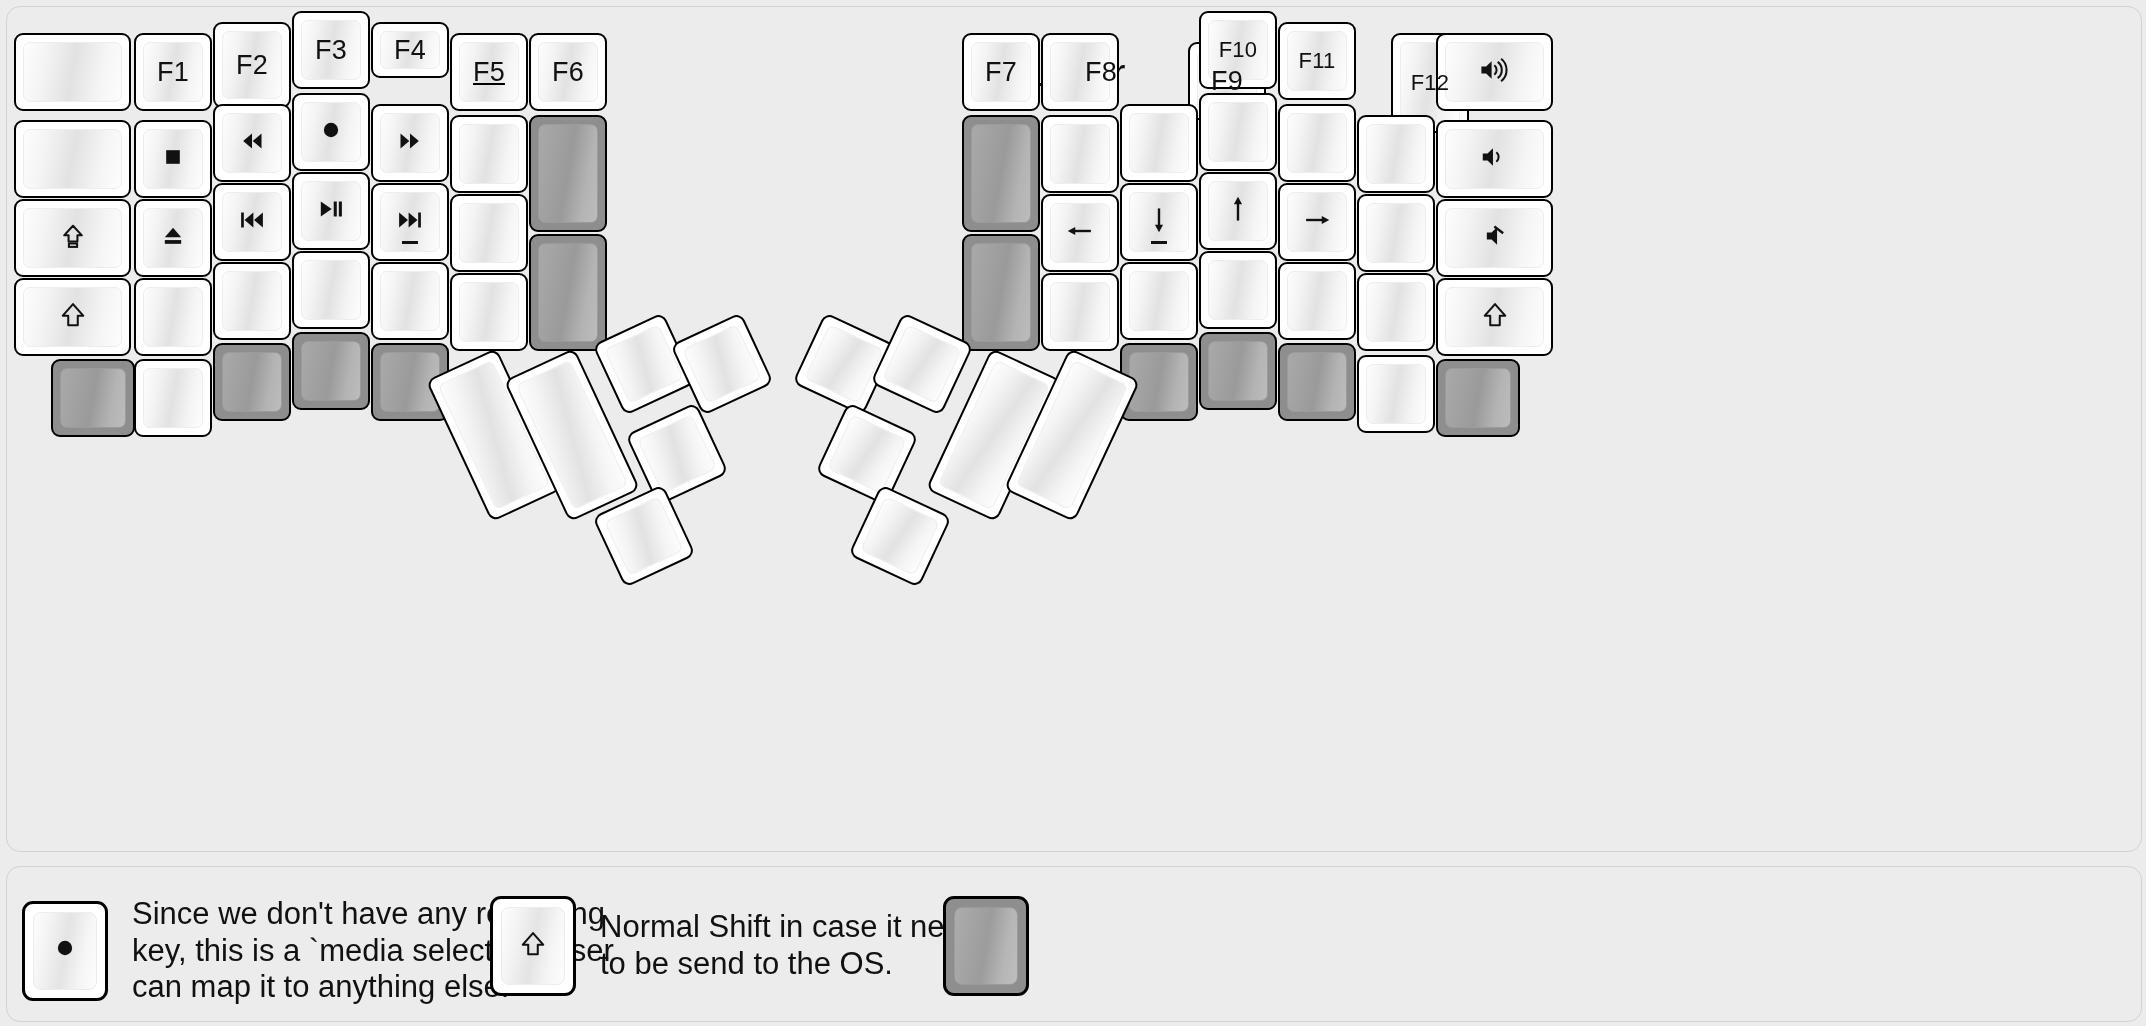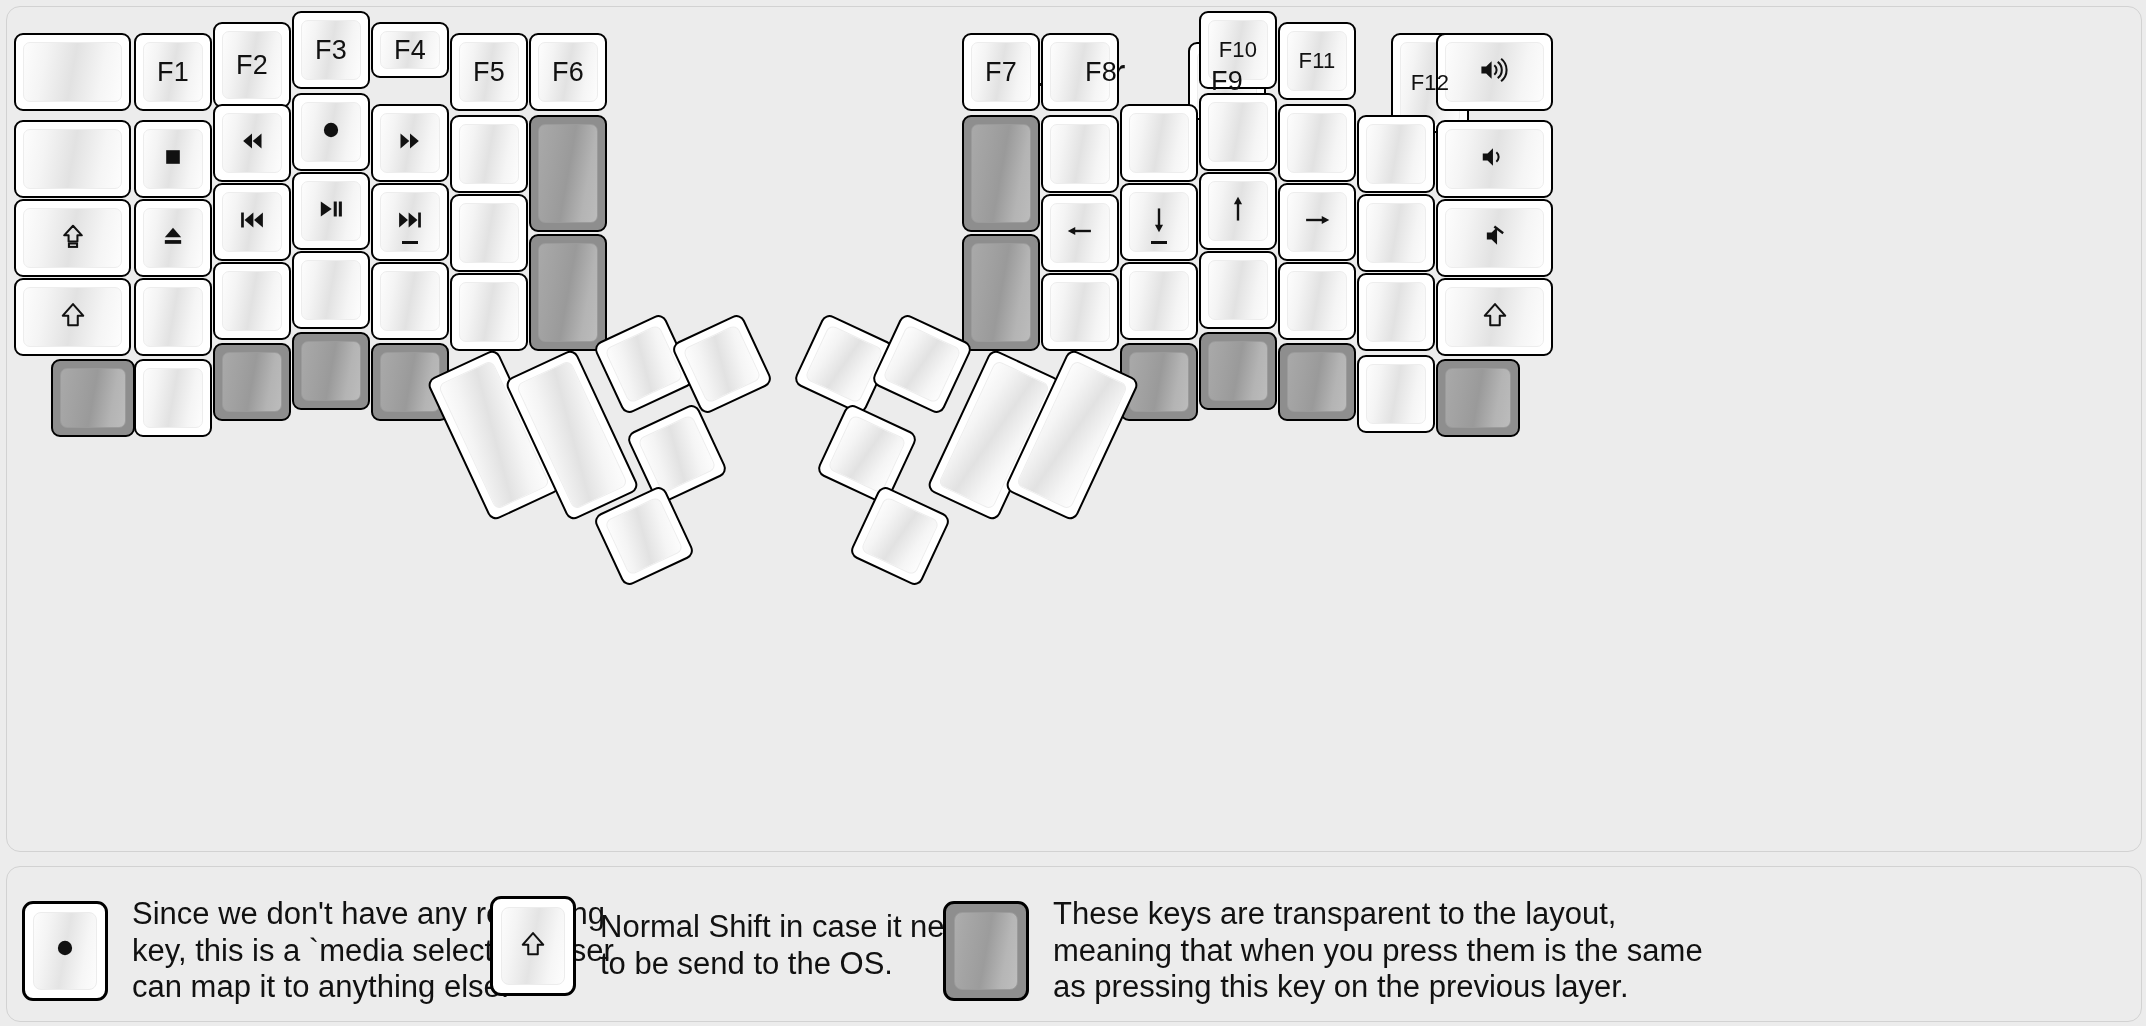--- a/index.html
+++ b/index.html
@@ -237,21 +237,21 @@
             <rect x="74" y="28" width="8" height="44" fill="#111"></rect>
           </svg></span>
         <span class="under"></span>
       </div>
       <div class="key" style="left: 371px; top: 262px; width: 78px; height: 78px;">
         <div class="cap"></div>
       </div>
       <div class="key trans" style="left: 371px; top: 343px; width: 78px; height: 78px;">
         <div class="cap"></div>
       </div>
-      <div class="key" style="left: 450px; top: 33px; width: 78px; height: 78px;">
+      <div class="key" style="left: 450px; top: 33px; width: 78px; height: 78px; text-decoration: underline;">
         <div class="cap"></div>
         <span class="lbl">F5</span>
       </div>
       <div class="key" style="left: 450px; top: 115px; width: 78px; height: 78px;">
         <div class="cap"></div>
       </div>
       <div class="key" style="left: 450px; top: 194px; width: 78px; height: 78px;">
         <div class="cap"></div>
       </div>
       <div class="key" style="left: 450px; top: 273px; width: 78px; height: 78px;">
@@ -461,19 +461,16 @@
               <path d="M50 18 L80 52 L64 52 L64 80 L36 80 L36 52 L20 52 Z" fill="none" stroke="#111" stroke-width="6" stroke-linejoin="round"></path>
             </svg></span>
         </div>
         <div class="legend-text">Normal Shift in case it needs
 to be send to the OS.</div>
       </div>
       <div class="legend-item" style="left: 943px; top: 896px;">
         <div class="legend-key trans">
           <div class="cap"></div>
         </div>
-        <div class="legend-text">These keys are transparent to the layout,
-meaning that when you press them is the same
-as pressing this key on the previous layer.</div>
       </div>
     </div>
 
 </div>
 
 </body></html>

